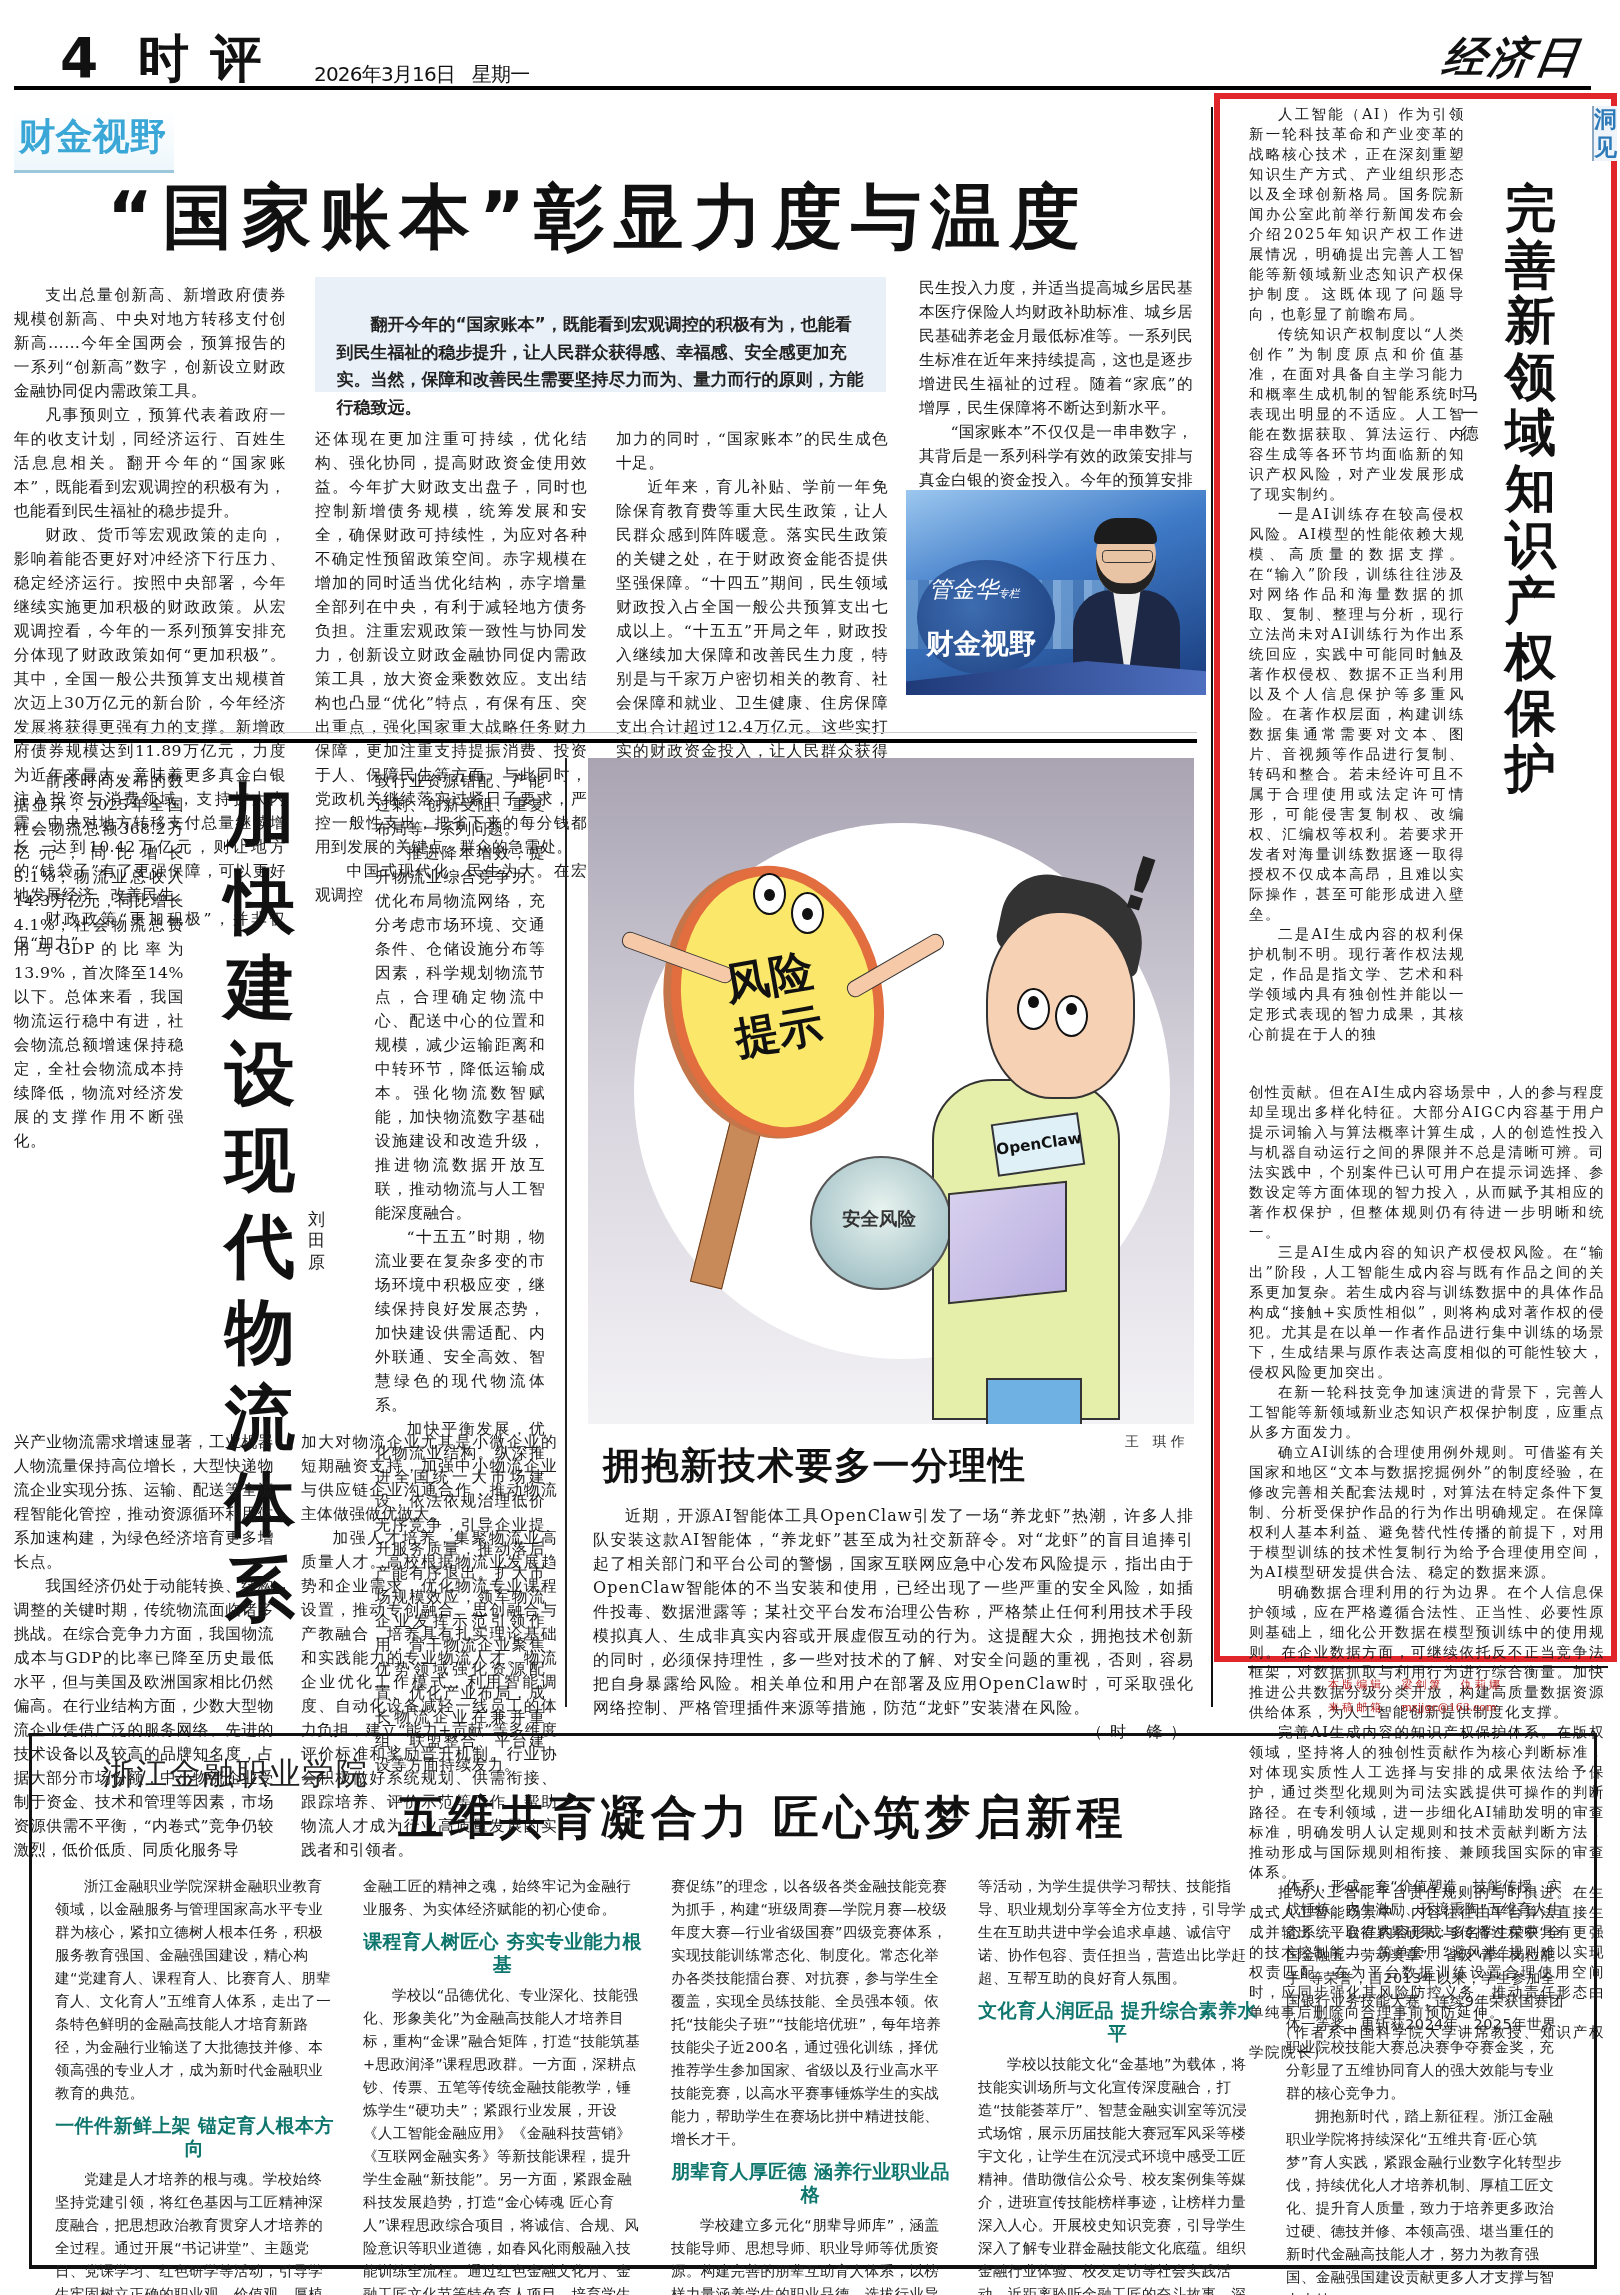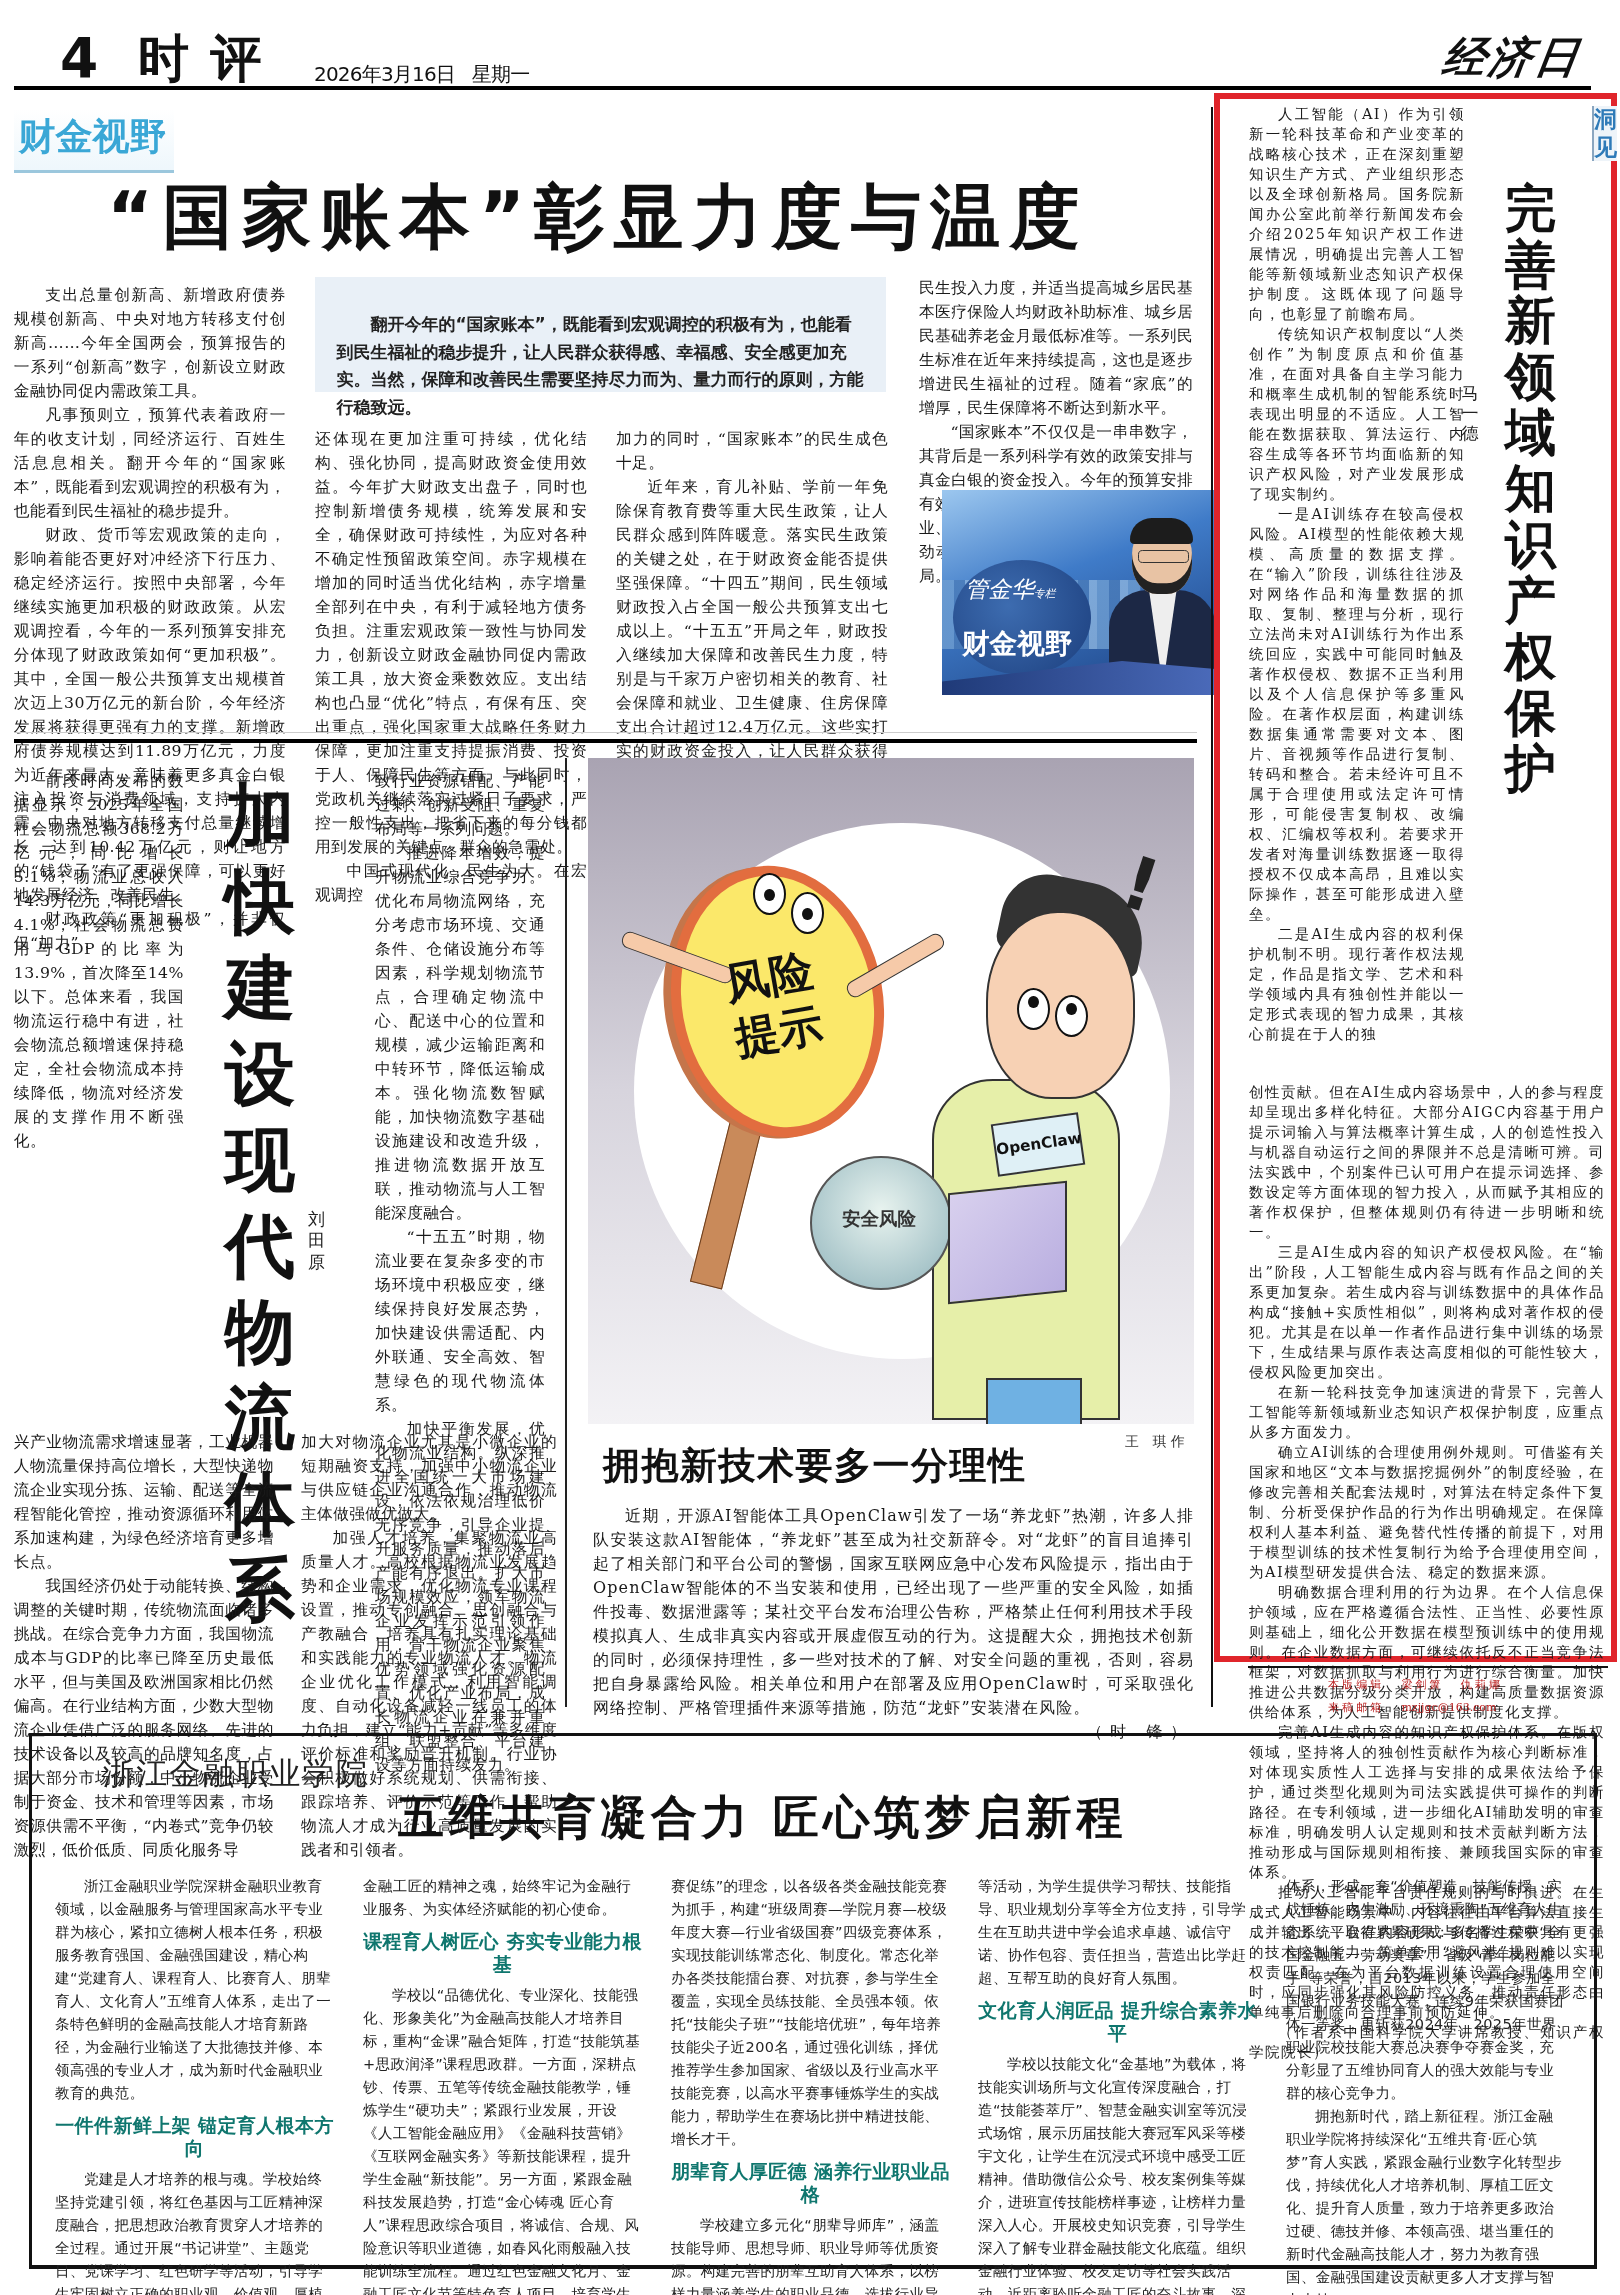--- a/index.html
+++ b/index.html
@@ -14,21 +14,21 @@
   .date-line{left:314px;top:61px;font-family:"DejaVu Sans","Liberation Sans",sans-serif;font-size:20px;letter-spacing:-0.8px;}
   .masthead{left:1439px;top:29px;font-size:43px;font-style:italic;font-weight:bold;letter-spacing:3.1px;transform:skewX(-8deg);}
   .header-rule{left:13.8px;top:86px;width:1577px;height:3.8px;background:#000;}
 
   
   .kicker{left:13.8px;top:109px;padding:3.1px 7.7px 7.7px 4.6px;font-size:37px;font-weight:bold;color:#3aa7d6;background:linear-gradient(#fff,#eef7fc);border-bottom:3.1px solid #9bc7dd;}
   .headline-top{left:107px;top:175px;font-family:"DejaVu Sans","Liberation Sans",sans-serif;font-weight:bold;font-size:70px;line-height:84px;letter-spacing:9.2px;}
   .pullquote{left:315px;top:277px;width:571px;height:115px;background:#e9f0f7;padding:34px 21.4px 0 21.4px;box-sizing:border-box;font-family:"DejaVu Sans","Liberation Sans",sans-serif;font-size:17px;line-height:27.6px;color:#222;font-weight:bold;}
   .pullquote p{margin:0;text-indent:2em;}
   .col{position:absolute;}
-  .photo{left:942px;top:490px;width:300px;height:205px;background:linear-gradient(160deg,#9cc7ef 0%,#3f7bc8 40%,#183a7a 100%);overflow:hidden;}
+  .photo{left:906px;top:490px;width:300px;height:205px;background:linear-gradient(160deg,#9cc7ef 0%,#3f7bc8 40%,#183a7a 100%);overflow:hidden;}
   .photo .city{position:absolute;left:0;bottom:46px;width:199px;height:69px;background:repeating-linear-gradient(90deg,#6f9ed1 0 12.2px,#4a7bb8 12.2px 23px,#8db5df 23px 31px);opacity:.8;}
   .photo .badge{position:absolute;left:10.7px;top:70px;width:138px;height:115px;border-radius:50%;background:radial-gradient(circle at 40% 40%,#3d6cb0,#1c3f7e);}
   .photo .badge-name{position:absolute;left:23px;top:84px;color:#fff;font-size:23px;font-style:italic;}
   .photo .badge-title{position:absolute;left:20px;top:135px;color:#fff;font-weight:bold;font-size:27.6px;font-family:"DejaVu Sans","Liberation Sans",sans-serif;}
   .photo .person{position:absolute;left:167px;top:31px;width:107px;height:176px;}
   .photo .head{position:absolute;left:23px;top:0;width:60px;height:73px;border-radius:46% 46% 42% 42%;background:#e8c3a4;box-shadow:0 -10.7px 0 #222 inset;}
   .photo .hair{position:absolute;left:21.4px;top:-3.1px;width:63px;height:26px;border-radius:31px 31px 6.1px 6.1px;background:#1c1c1c;}
   .photo .glasses{position:absolute;left:29px;top:29px;width:49px;height:10.7px;border:1.5px solid #333;border-radius:4.6px;}
   .photo .suit{position:absolute;left:0;top:69px;width:107px;height:115px;border-radius:38px 38px 0 0;background:#1c2845;}
   .photo .shirt{position:absolute;left:40px;top:69px;width:27.6px;height:77px;background:#eee;clip-path:polygon(0 0,100% 0,60% 100%,40% 100%);}

